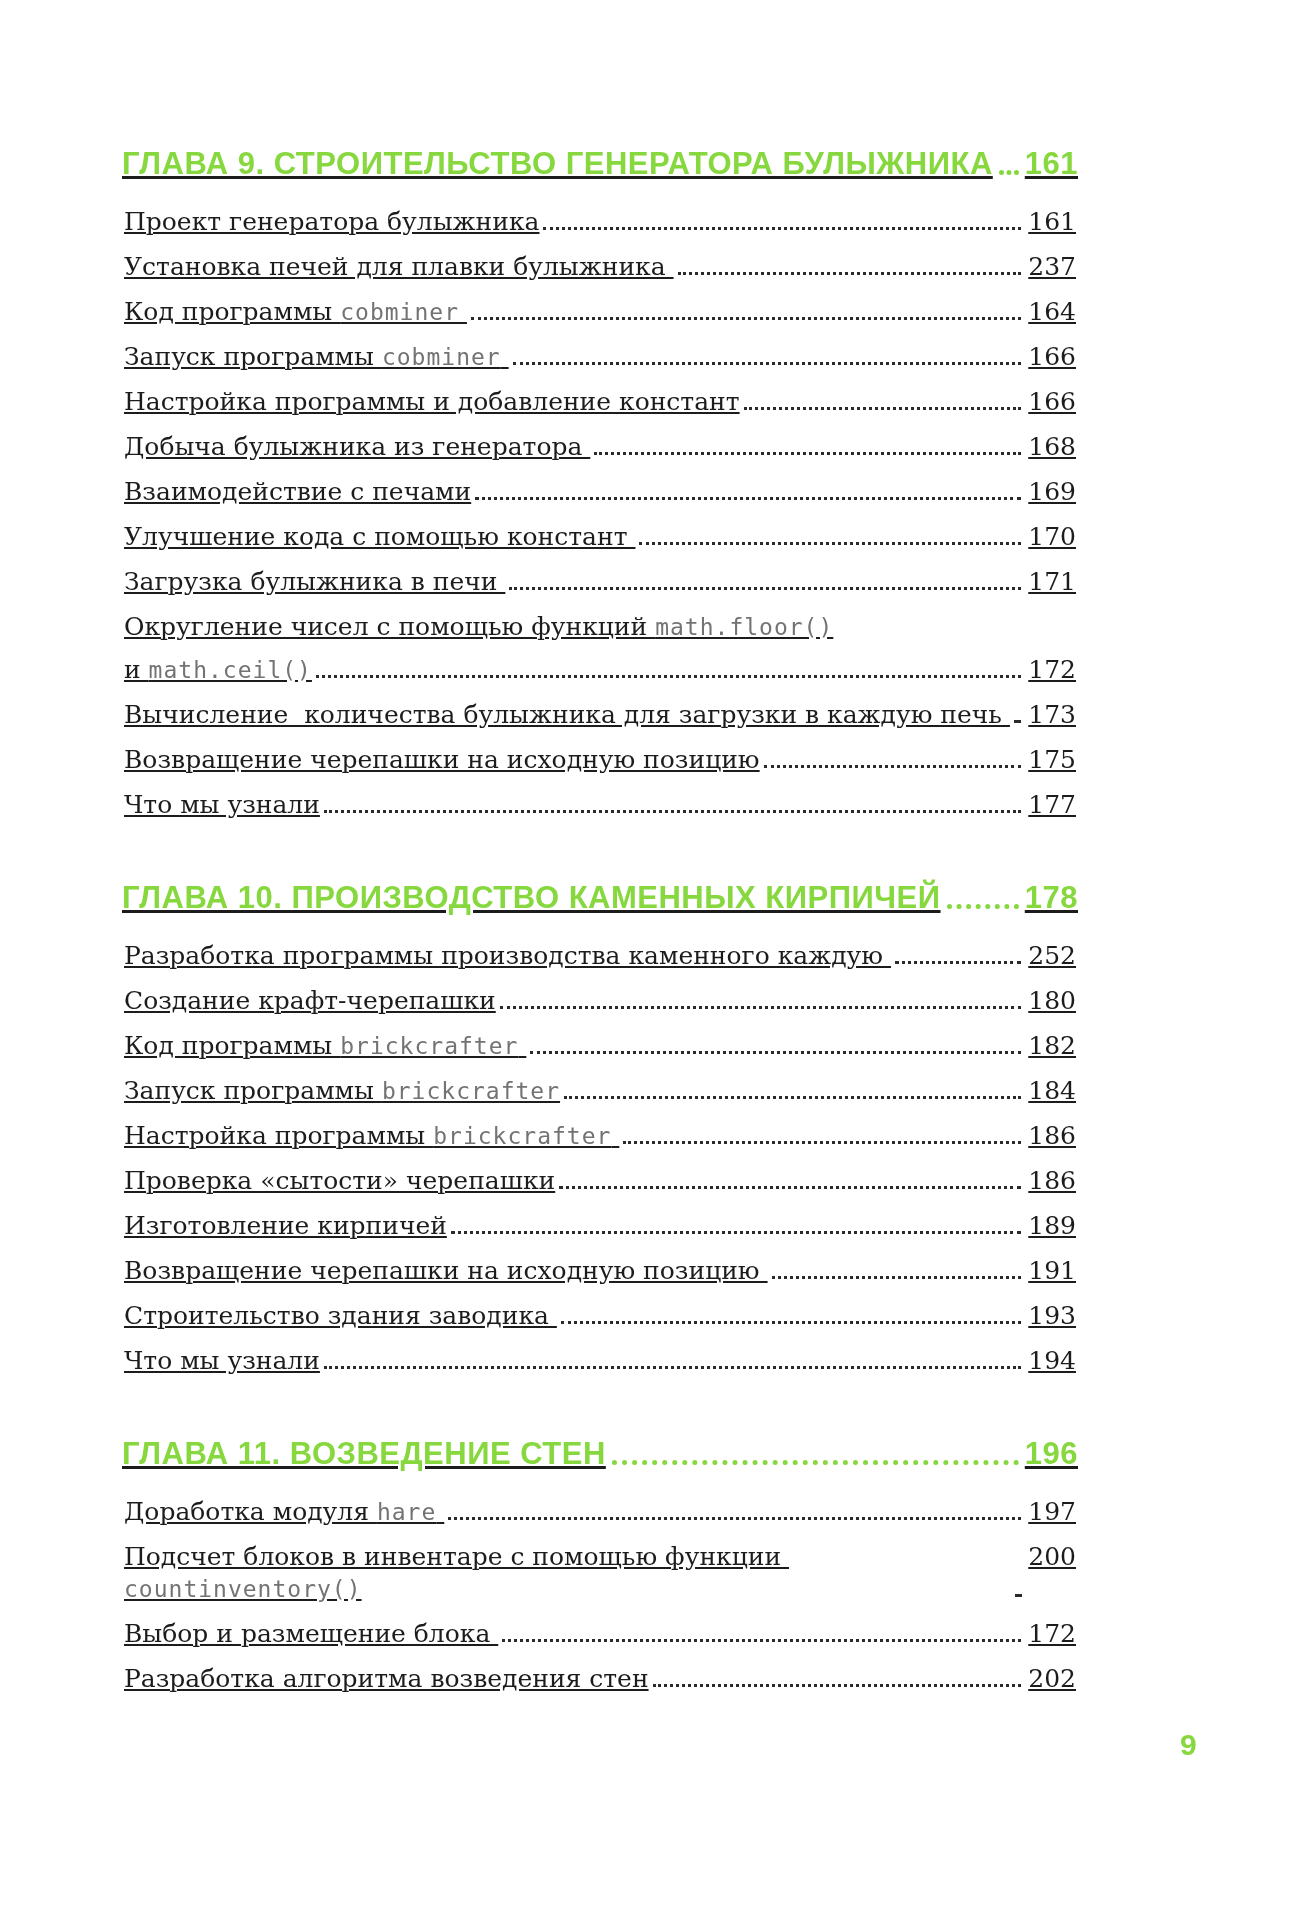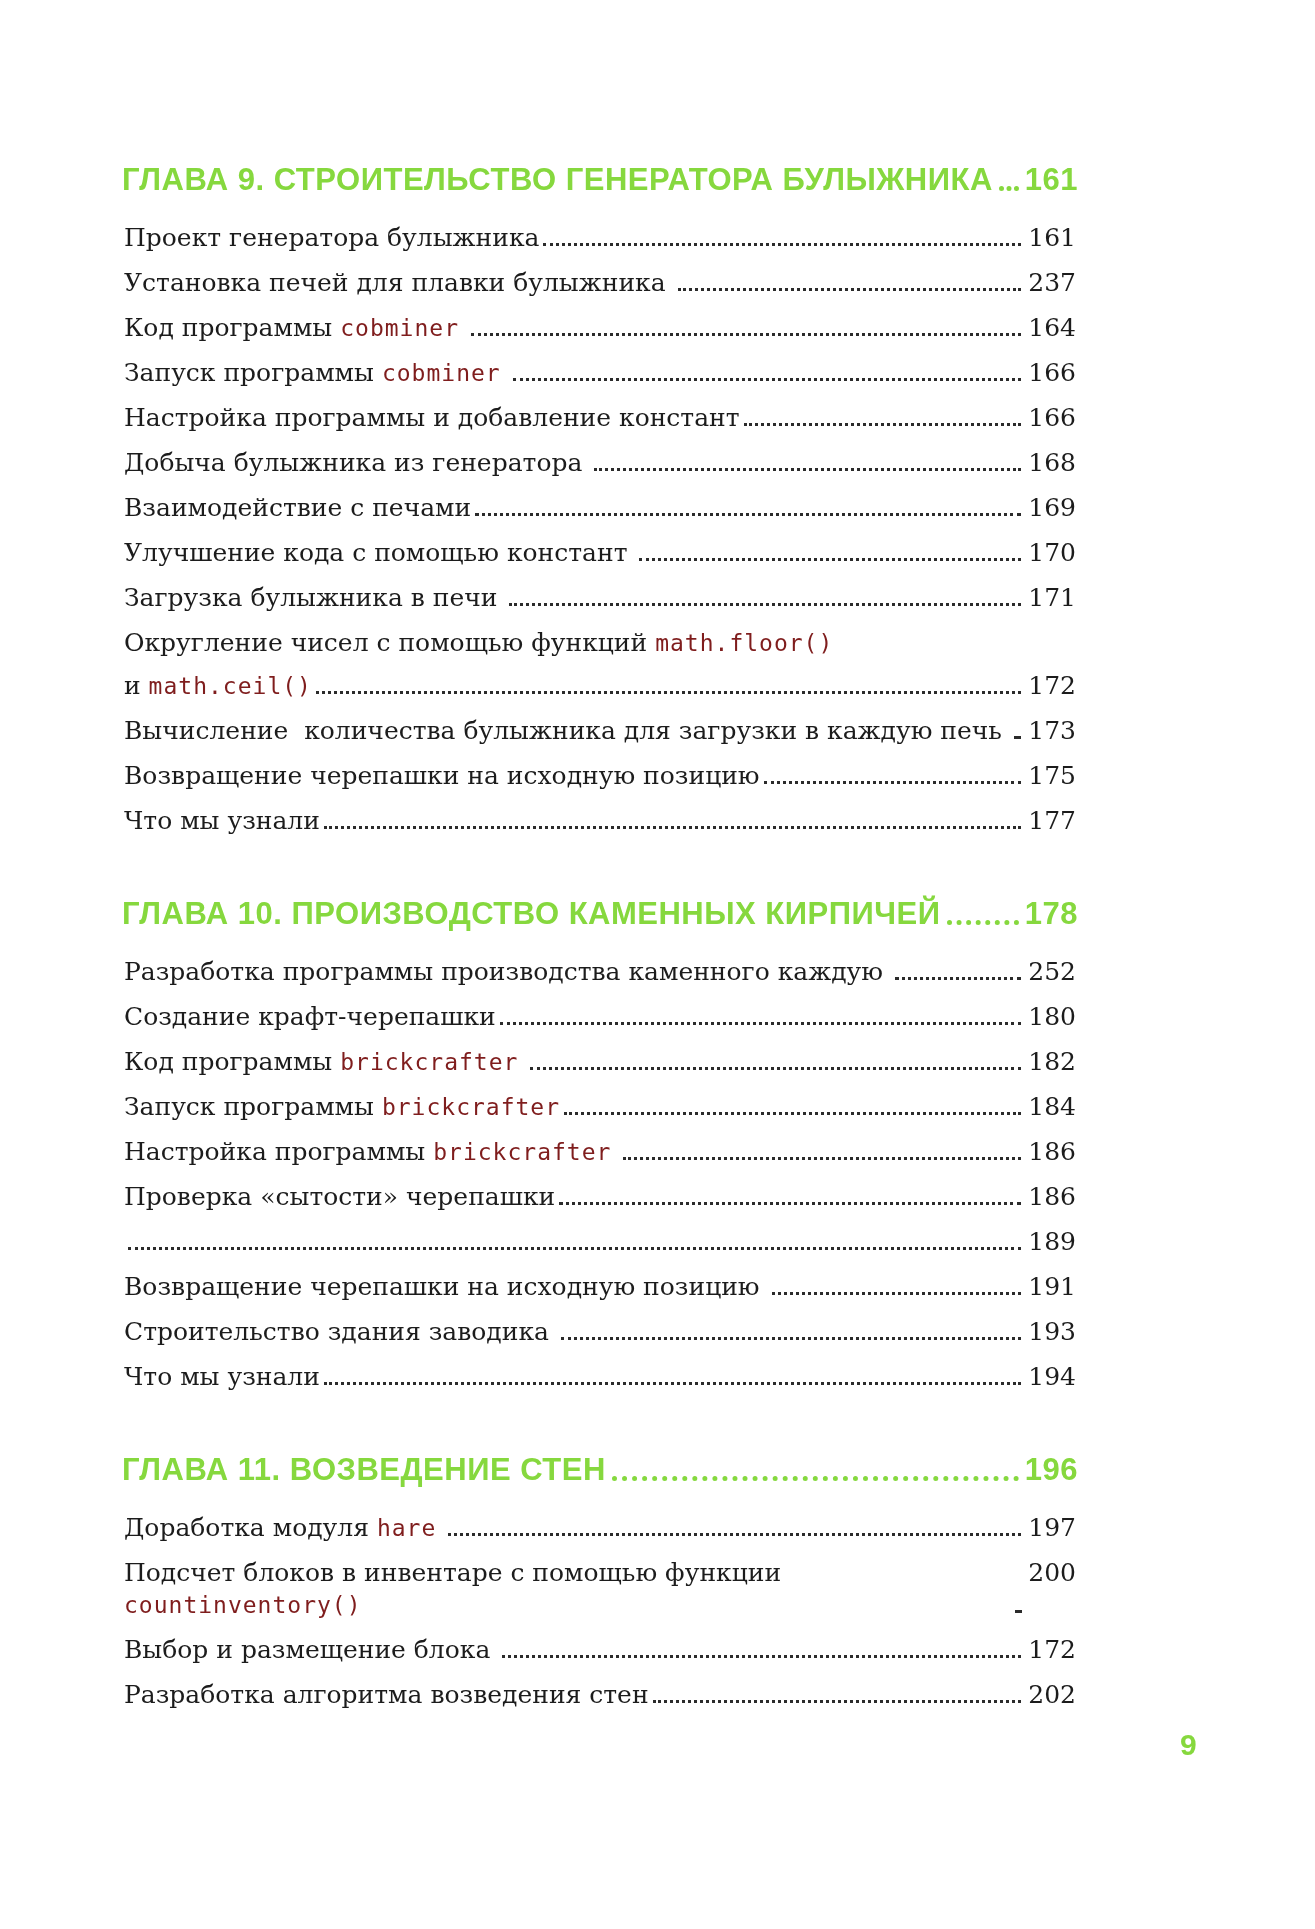--- a/index.html
+++ b/index.html
@@ -4,22 +4,23 @@
 <style>
   html, body { margin: 0; padding: 0; background: #ffffff; }
   body {
     width: 1315px; height: 1929px; position: relative;
     font-family: "DejaVu Serif", serif;
     color: #1c1c1c;
     overflow: hidden;
   }
   .toc {
     position: absolute;
-    left: 122px; top: 160px;
+    left: 122px; top: 144px;
     width: 956px;
+    text-decoration: underline;
   }
   .chapter { margin: 0; }
   .chapter + .chapter { margin-top: 52px; }
   .chapter-heading {
     display: flex;
     align-items: baseline;
     margin: 0 0 16px 0;
     font-family: "Liberation Sans", sans-serif;
     font-weight: bold;
     font-size: 31px;
@@ -42,21 +43,21 @@
     display: flex;
     align-items: baseline;
     font-size: 25px;
     line-height: 32px;
     padding: 5.5px 0;
   }
   .entry-text { white-space: pre-wrap; }
   .code {
     font-family: "DejaVu Sans Mono", monospace;
     font-size: 23px;
-    color: #7f1d1d;
+    color: #737373;
     letter-spacing: 1px;
   }
   .leader {
     flex: 1 1 auto;
     min-width: 6px;
     border-bottom: 3.4px dotted #2b2b2b;
     align-self: flex-end;
     margin: 0 7px 8px 4px;
   }
   .page-num { flex: 0 0 auto; }
@@ -221,20 +222,21 @@
         </div>
         <div class="toc-entry">
           <div class="entry-line">
             <span class="entry-text"><span>Проверка «сытости» черепашки</span></span>
             <span class="leader"></span>
             <span class="page-num">186</span>
           </div>
         </div>
         <div class="toc-entry">
           <div class="entry-line">
+            <span class="entry-text"><span>Изготовление кирпичей</span></span>
             <span class="leader"></span>
             <span class="page-num">189</span>
           </div>
         </div>
         <div class="toc-entry">
           <div class="entry-line">
             <span class="entry-text"><span>Возвращение черепашки на исходную позицию </span></span>
             <span class="leader"></span>
             <span class="page-num">191</span>
           </div>

